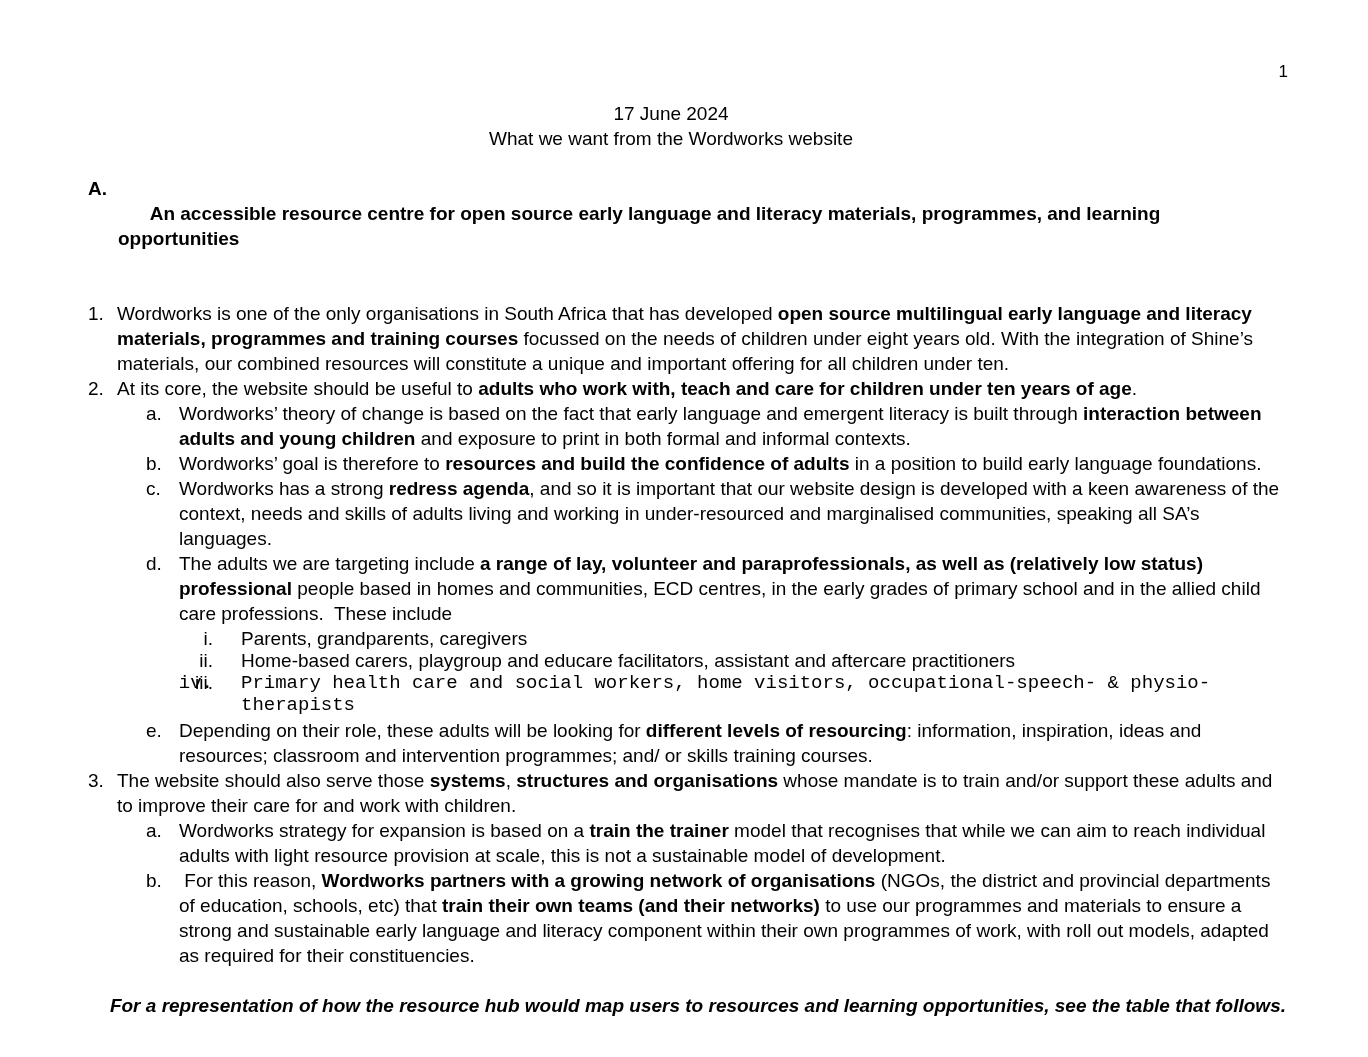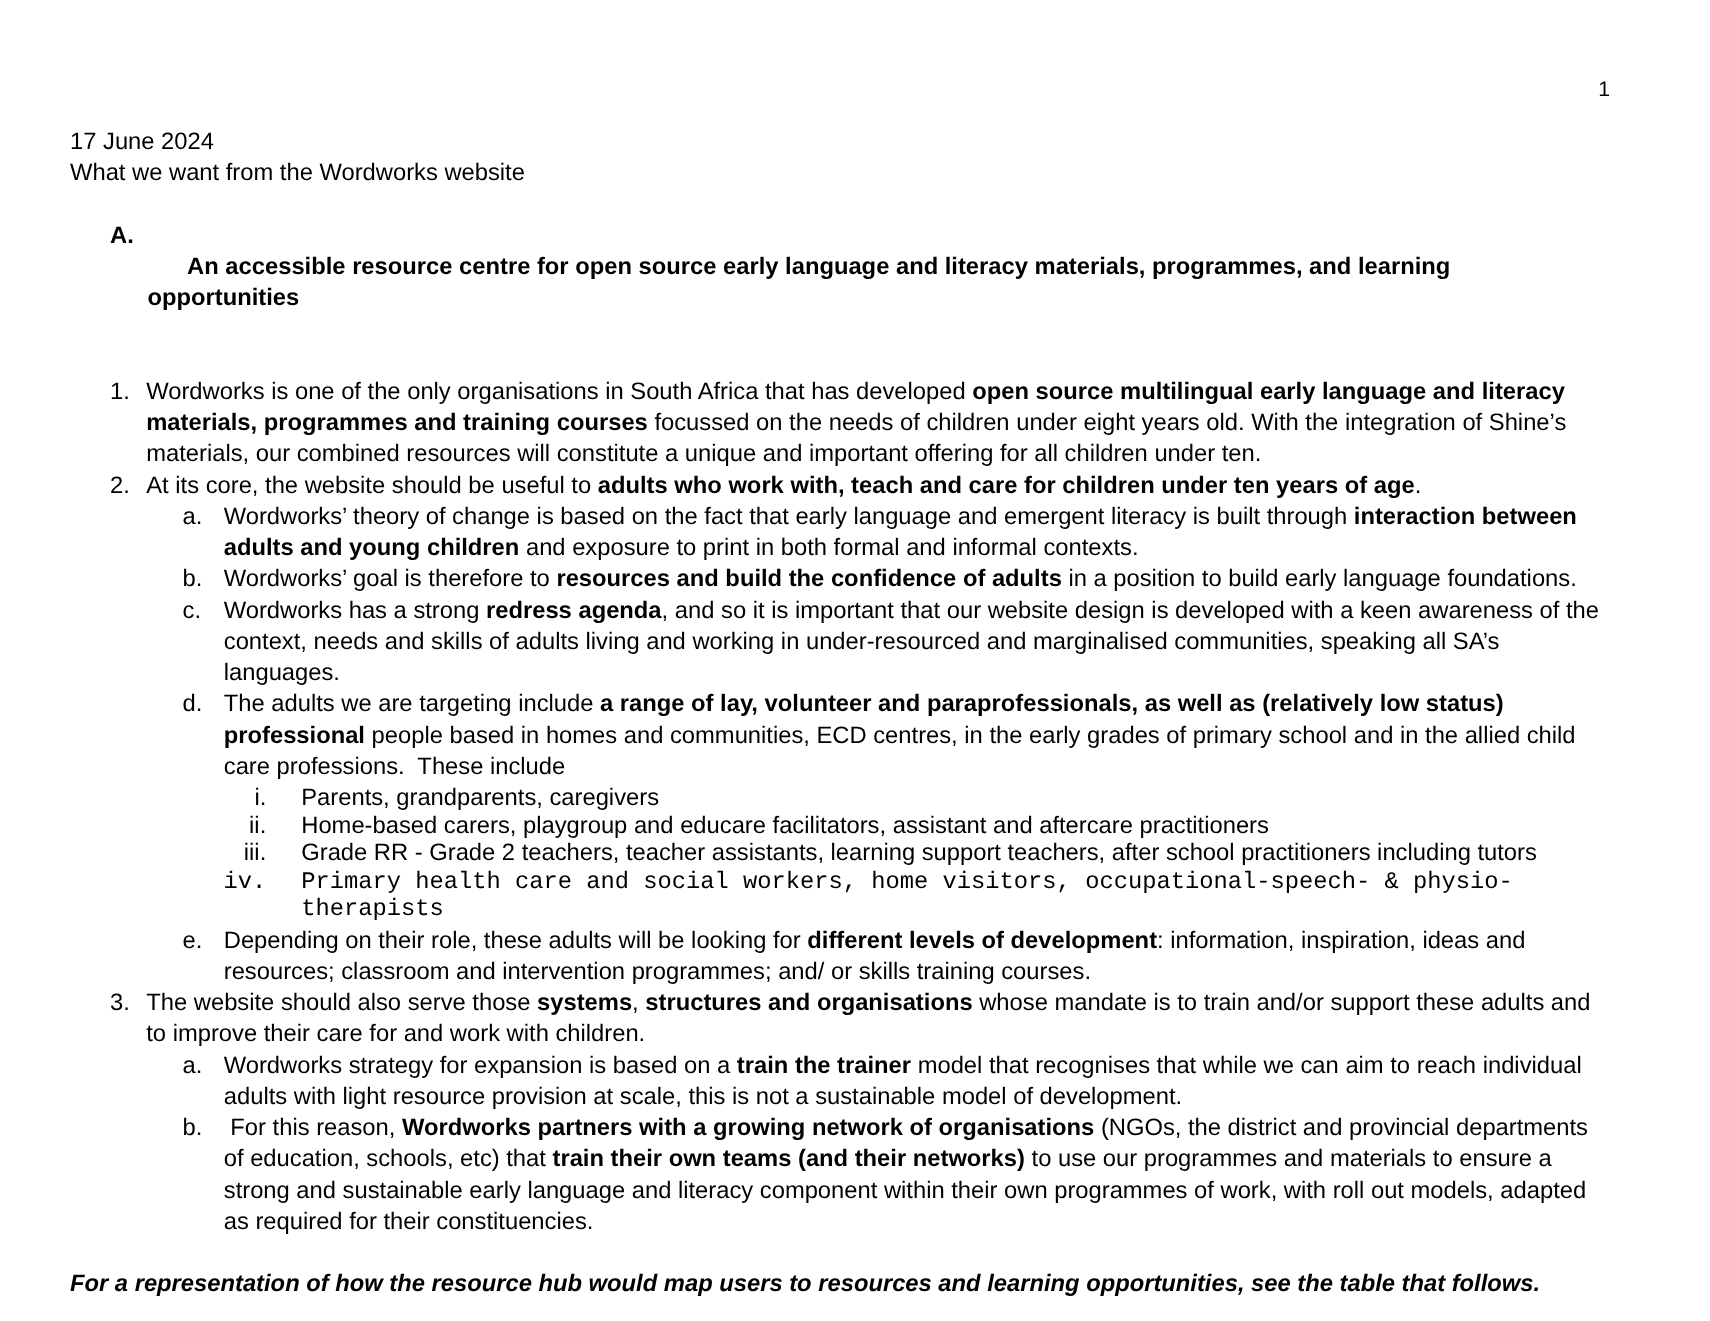--- a/index.html
+++ b/index.html
@@ -20,21 +20,21 @@
     top: 62px; right: 80px;
     font-size: 17px; line-height: 20px;
   }
   .doc {
     position: absolute;
     left: 56px; top: 101px;
     width: 1230px;
     font-size: 19px;
     line-height: 25px;
   }
-  .line { white-space: pre-wrap; }
+  .line { white-space: pre-wrap; text-align: center; }
   .title { font-weight: normal; }
   .bold { font-weight: bold; }
   .block {
     position: relative;
     white-space: pre-wrap;
   }
   .block .marker { position: absolute; top: 0; }
   .heading { margin-top: 25px; font-weight: bold; }
   .heading { padding-left: 62px; }
   .heading .marker { left: 32px; }
@@ -43,20 +43,21 @@
   .level2 { padding-left: 123px; }
   .level2 .marker { left: 90px; }
   .level3 { padding-left: 185px; line-height: 22px; }
   .level3 .marker { left: 118px; width: 39px; text-align: right; }
   #blocks > .block:first-child { margin-top: 25px; }
   .footer-note {
     margin-top: 25px;
     font-weight: bold;
     font-style: italic;
     white-space: pre-wrap;
+    text-align: right;
   }
 </style>
 </head>
 <body>
 
 <div class="page">
   <div class="page-number">1</div>
   <div class="doc">
     <div class="line">17 June 2024</div>
     <div class="line title">What we want from the Wordworks website</div>
@@ -65,22 +66,22 @@
     </div>
     <div id="blocks">
         <div class="block level1"><span class="marker">1.</span><span class="text"><span>Wordworks is one of the only organisations in South Africa that has developed </span><span class="bold">open source multilingual early language and literacy materials, programmes and training courses</span><span> focussed on the needs of children under eight years old. With the integration of Shine’s materials, our combined resources will constitute a unique and important offering for all children under ten.</span></span></div>
         <div class="block level1"><span class="marker">2.</span><span class="text"><span>At its core, the website should be useful to </span><span class="bold">adults who work with, teach and care for children under ten years of age</span><span>.</span></span></div>
         <div class="block level2"><span class="marker">a.</span><span class="text"><span>Wordworks’ theory of change is based on the fact that early language and emergent literacy is built through </span><span class="bold">interaction between adults and young children</span><span> and exposure to print in both formal and informal contexts.</span></span></div>
         <div class="block level2"><span class="marker">b.</span><span class="text"><span>Wordworks’ goal is therefore to </span><span class="bold">resources and build the confidence of adults</span><span> in a position to build early language foundations.</span></span></div>
         <div class="block level2"><span class="marker">c.</span><span class="text"><span>Wordworks has a strong </span><span class="bold">redress agenda</span><span>, and so it is important that our website design is developed with a keen awareness of the context, needs and skills of adults living and working in under-resourced and marginalised communities, speaking all SA’s languages.</span></span></div>
         <div class="block level2"><span class="marker">d.</span><span class="text"><span>The adults we are targeting include </span><span class="bold">a range of lay, volunteer and paraprofessionals, as well as (relatively low status) professional</span><span> people based in homes and communities, ECD centres, in the early grades of primary school and in the allied child care professions.  These include</span></span></div>
         <div class="block level3" style="margin-top: 2px;"><span class="marker">i.</span><span class="text"><span>Parents, grandparents, caregivers</span></span></div>
         <div class="block level3"><span class="marker">ii.</span><span class="text"><span>Home-based carers, playgroup and educare facilitators, assistant and aftercare practitioners</span></span></div>
-        <div class="block level3"><span class="marker">iii.</span><span class="text"><span>Grade RR - Grade 2 teachers, teacher assistants, learning support teachers, after school practitioners including tutors</span></span></div>
+        <div class="block level3"><span class="marker">iii.</span></div>
         <div class="block level3" style="margin-bottom: 2px; font-family: Liberation Mono, monospace;"><span class="marker">iv.</span><span class="text"><span>Primary health care and social workers, home visitors, occupational-speech- &amp; physio-therapists</span></span></div>
-        <div class="block level2"><span class="marker">e.</span><span class="text"><span>Depending on their role, these adults will be looking for </span><span class="bold">different levels of development</span><span>: information, inspiration, ideas and resources; classroom and intervention programmes; and/ or skills training courses.</span></span></div>
+        <div class="block level2"><span class="marker">e.</span><span class="text"><span>Depending on their role, these adults will be looking for </span><span class="bold">different levels of resourcing</span><span>: information, inspiration, ideas and resources; classroom and intervention programmes; and/ or skills training courses.</span></span></div>
         <div class="block level1"><span class="marker">3.</span><span class="text"><span>The website should also serve those </span><span class="bold">systems</span><span>, </span><span class="bold">structures and organisations</span><span> whose mandate is to train and/or support these adults and to improve their care for and work with children.</span></span></div>
         <div class="block level2"><span class="marker">a.</span><span class="text"><span>Wordworks strategy for expansion is based on a </span><span class="bold">train the trainer</span><span> model that recognises that while we can aim to reach individual adults with light resource provision at scale, this is not a sustainable model of development.</span></span></div>
         <div class="block level2"><span class="marker">b.</span><span class="text"><span> For this reason, </span><span class="bold">Wordworks partners with a growing network of organisations</span><span> (NGOs, the district and provincial departments of education, schools, etc) that </span><span class="bold">train their own teams (and their networks)</span><span> to use our programmes and materials to ensure a strong and sustainable early language and literacy component within their own programmes of work, with roll out models, adapted as required for their constituencies.</span></span></div>
       </div>
     <div class="footer-note">For a representation of how the resource hub would map users to resources and learning opportunities, see the table that follows.</div>
   </div>
 </div>
 
 </body></html>

